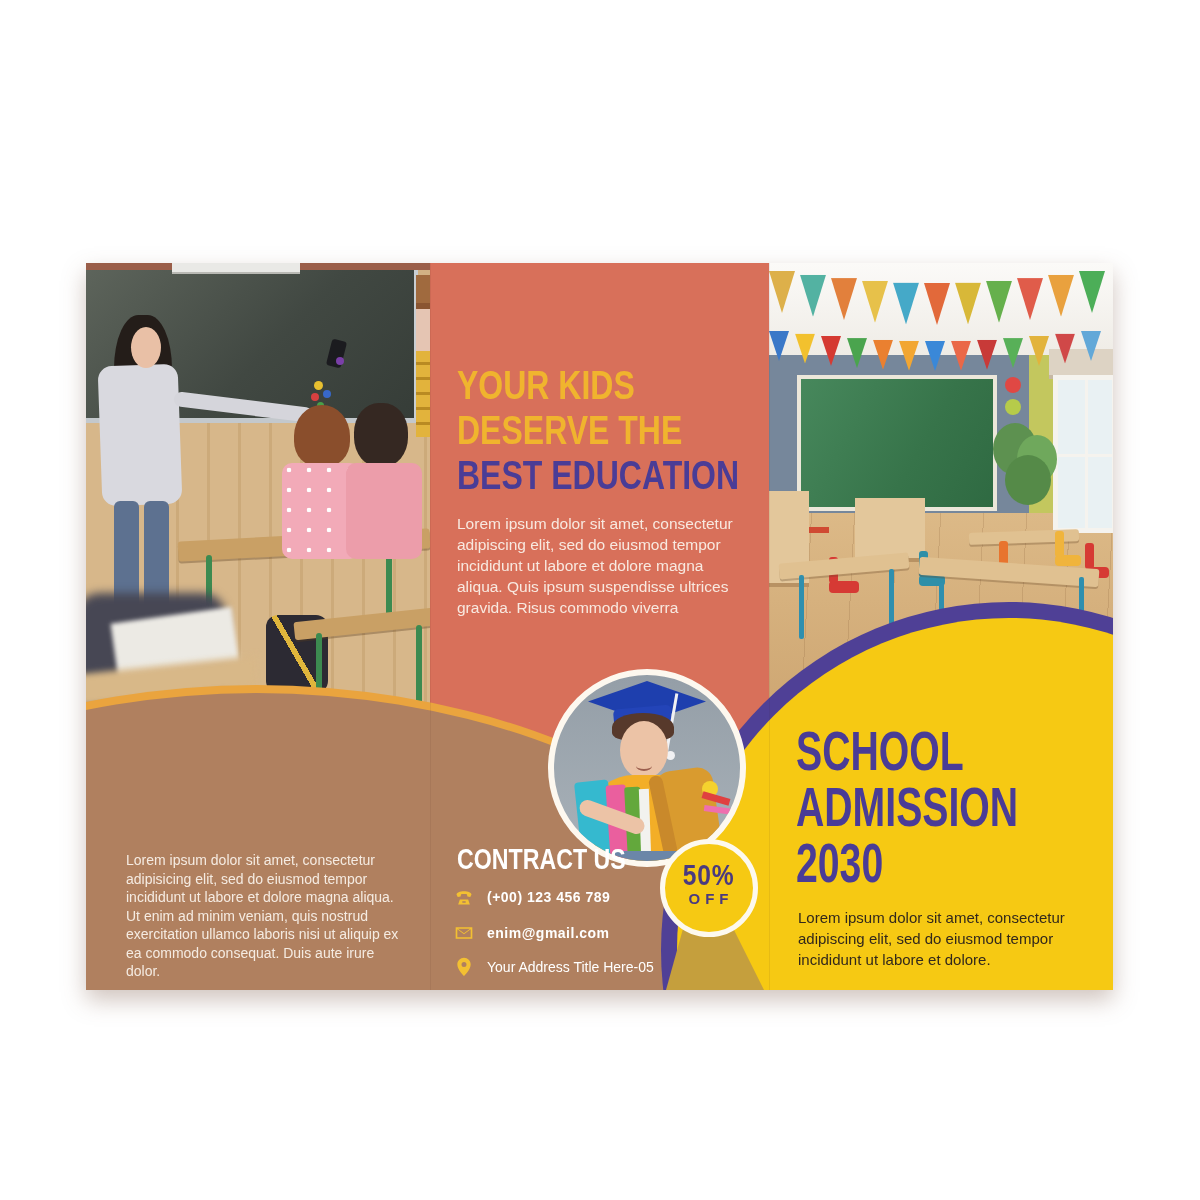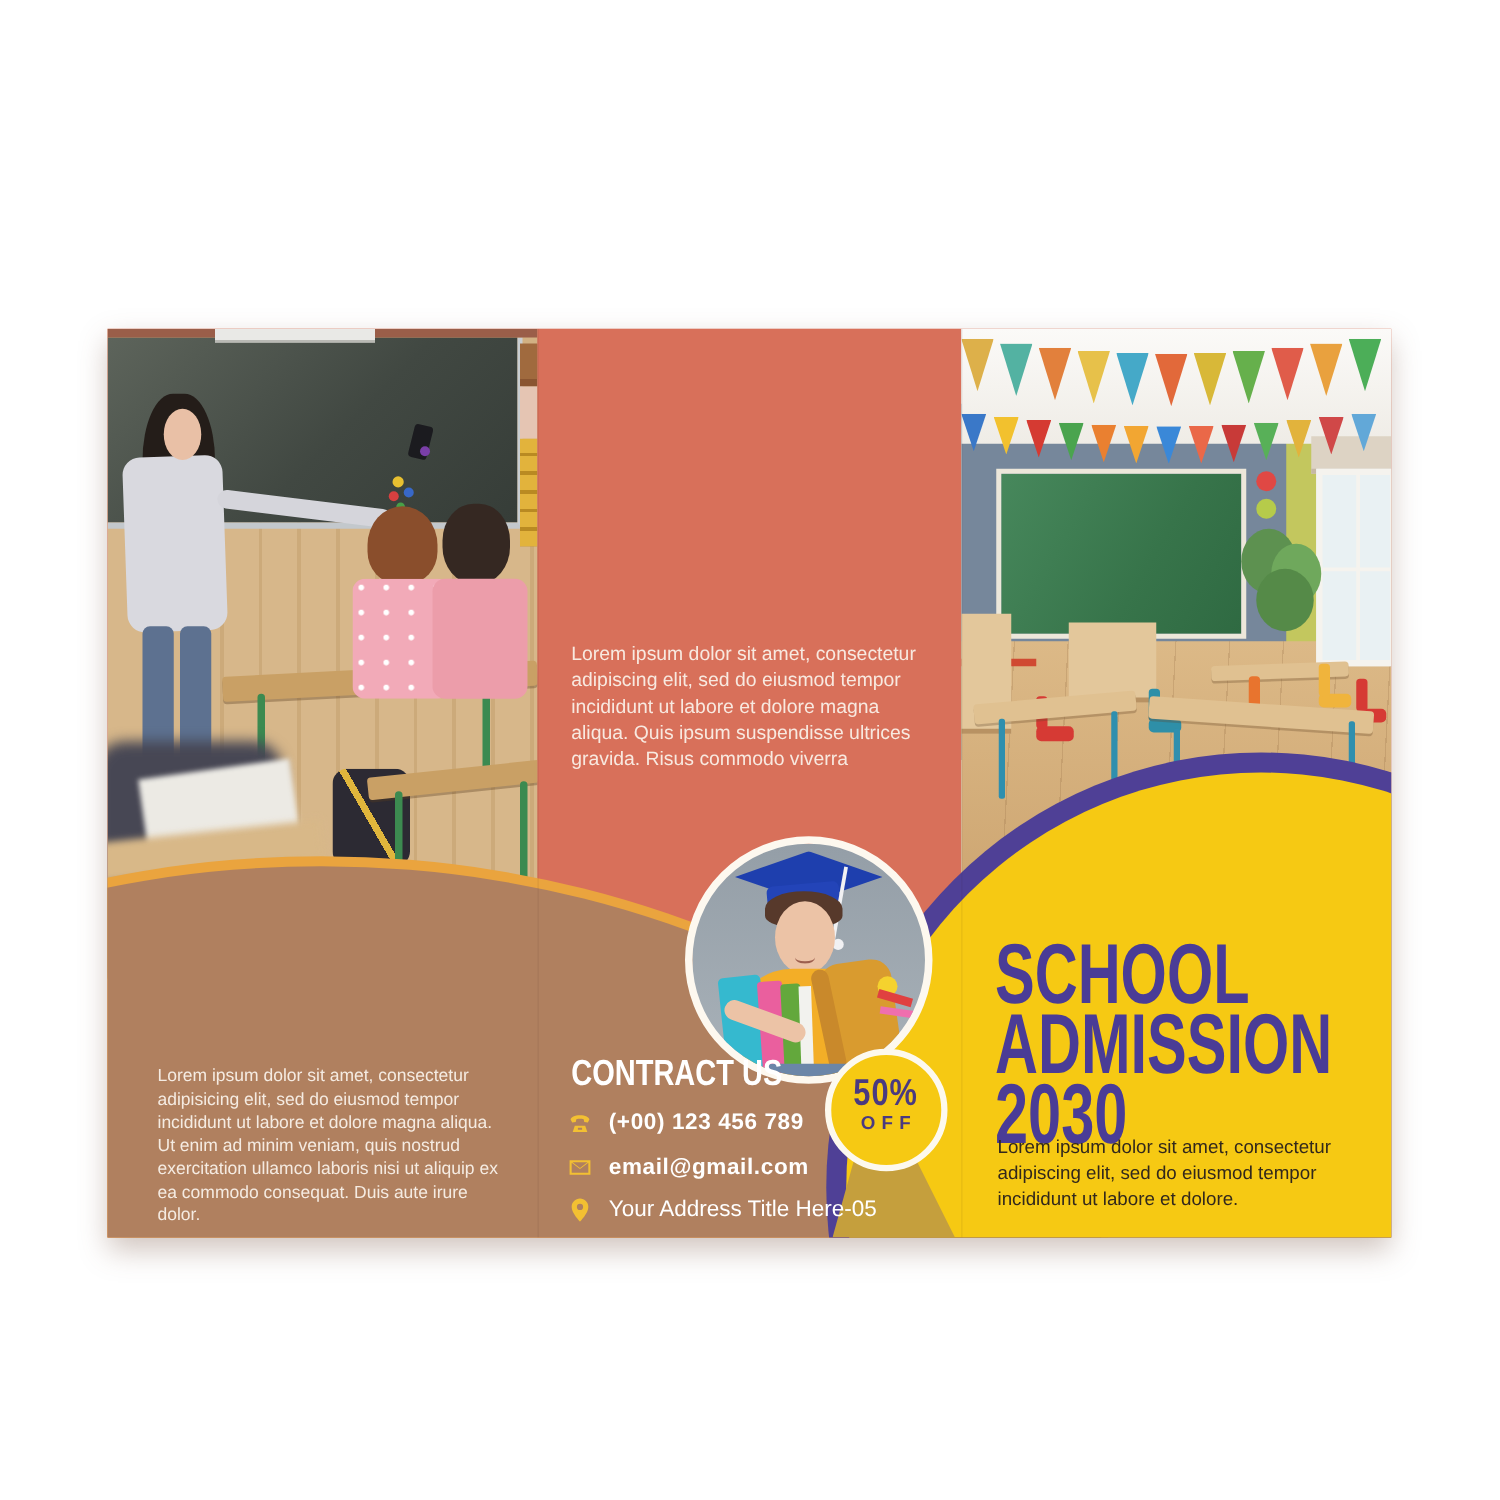--- a/index.html
+++ b/index.html
@@ -84,28 +84,28 @@
   .badge .off{font-size:15px;font-weight:700;letter-spacing:5px;margin-top:-2px;margin-left:4px;}
   
   .kc{position:absolute;}
   
   .scx{display:inline-block;transform:scaleX(.8);transform-origin:0 50%;white-space:nowrap;}
   .mid-head{position:absolute;left:371px;top:100px;z-index:30;line-height:45px;font-weight:700;font-size:40px;}
   .mid-head .y{color:#f0b42e;}
   .mid-head .p{color:#4a3c96;}
   .mid-body{position:absolute;left:371px;top:250px;width:284px;z-index:30;color:#f8e9e0;font-size:15.5px;line-height:21px;}
   .contact-head{position:absolute;left:371px;top:580px;z-index:30;color:#ffffff;font-weight:700;font-size:29px;}
-  .c-row{position:absolute;left:368px;z-index:30;display:flex;align-items:center;color:#ffffff;font-size:18px;}
+  .c-row{position:absolute;left:368px;z-index:30;display:flex;align-items:center;color:#ffffff;font-size:14px;}
   .c-row .ic{width:20px;height:20px;margin-right:13px;flex:none;}
   .c-bold{font-weight:700;letter-spacing:.5px;}
   .left-head{position:absolute;left:48px;top:486px;z-index:30;line-height:42px;font-weight:700;font-size:34px;}
   .left-head .w{color:#ffffff;}
   .left-head .y{color:#f2c132;}
   .left-body{position:absolute;left:40px;top:588px;width:276px;z-index:30;color:#f5ebe2;font-size:14px;line-height:18.5px;}
-  .right-head{position:absolute;left:710px;top:488px;z-index:30;line-height:56px;font-weight:700;font-size:68px;color:#4a3c96;}
+  .right-head{position:absolute;left:710px;top:460px;z-index:30;line-height:56px;font-weight:700;font-size:56px;color:#4a3c96;}
   .right-head .scx{transform:scaleX(.7);}
   .right-body{position:absolute;left:712px;top:644px;width:268px;z-index:30;color:#32281c;font-size:15px;line-height:21px;font-weight:500;}
 </style>
 </head>
 <body>
 
 <div class="stage">
   <div class="brochure">
 
     <div class="photo-left">
@@ -241,38 +241,43 @@
       <div class="kc" style="left:86px;top:114px;width:10px;height:68px;background:#f2f2ee;transform:rotate(-2deg);"></div>
       <div class="kc" style="left:24px;top:134px;width:68px;height:16px;background:#ecc3a6;border-radius:9px;transform:rotate(20deg);"></div>
       <div class="kc" style="left:58px;top:176px;width:84px;height:14px;background:#6b86a8;border-radius:6px;"></div>
     </div>
 
     <div class="badge">
       <span class="pct">50%</span>
       <div class="off">OFF</div>
     </div>
 
+    <div class="mid-head">
+      <span class="scx y">YOUR KIDS</span><br>
+      <span class="scx y">DESERVE THE</span><br>
+      <span class="scx p">BEST EDUCATION</span>
+    </div>
     <div class="mid-body">Lorem ipsum dolor sit amet, consectetur adipiscing elit, sed do eiusmod tempor incididunt ut labore et dolore magna aliqua. Quis ipsum suspendisse ultrices gravida. Risus commodo viverra</div>
     <div class="contact-head"><span class="scx">CONTRACT US</span></div>
 
     <div class="c-row c-bold" style="top:624px;">
       <span class="ic">
         <svg viewBox="0 0 24 24" width="20" height="20">
             <path fill="#f3c032" d="M3 9c0-2 4-4 9-4s9 2 9 4l-1.5 3-3.4-.6-.6-2.6c-2.3-.6-4.7-.6-7 0l-.6 2.6-3.4.6L3 9zm4 6h10l2 6H5l2-6zm3 2v2h4v-2h-4z"></path>
           </svg>
       </span>
       <span>(+00) 123 456 789</span>
     </div>
     <div class="c-row c-bold" style="top:660px;">
       <span class="ic">
         <svg viewBox="0 0 24 24" width="20" height="20">
             <path fill="#f3c032" d="M2 5h20v14H2V5zm2 2.4V17h16V7.4l-8 6-8-6zM4.8 7l7.2 5.4L19.2 7H4.8z"></path>
           </svg>
       </span>
-      <span>email@gmail.com</span>
+      <span>enim@gmail.com</span>
     </div>
     <div class="c-row" style="top:694px;">
       <span class="ic">
         <svg viewBox="0 0 24 24" width="20" height="20">
             <path fill="#f3c032" fill-rule="evenodd" d="M12 1c-4.4 0-8 3.6-8 8 0 6 8 14 8 14s8-8 8-14c0-4.4-3.6-8-8-8zm0 11a3 3 0 1 1 0-6 3 3 0 0 1 0 6z"></path>
           </svg>
       </span>
       <span>Your Address Title Here-05</span>
     </div>
 

